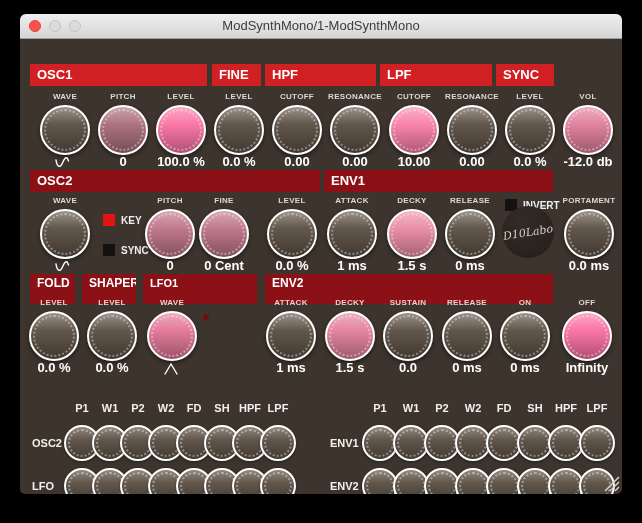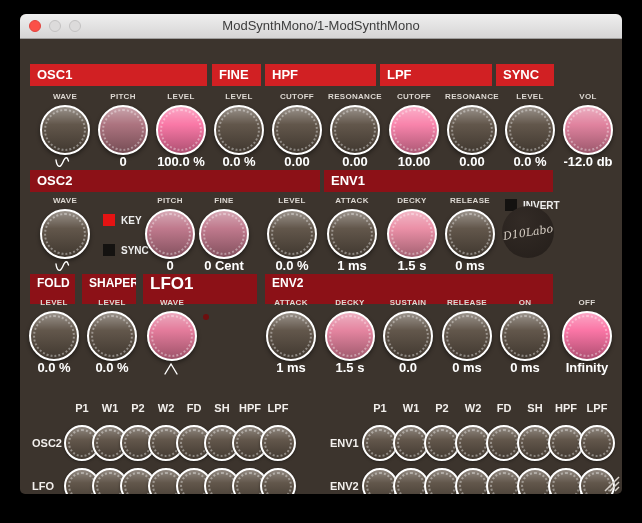--- a/index.html
+++ b/index.html
@@ -163,24 +163,29 @@
     <div class="cell r2" style="left:422px">
       <div class="klabel">RELEASE</div>
       <div class="kbig" style="background-color: rgb(92, 80, 68);"></div>
       <div class="kvalue">0 ms</div>
     </div>
     <span class="cb" style="left: 485px; top: 161px; background-color: rgb(20, 18, 16);"></span>
     <span class="cblab" style="left:503px;top:162px">INVERT</span>
     <div class="logo">
       <span>D10Labo</span>
     </div>
+    <div class="cell r2" style="left:541px">
+      <div class="klabel">PORTAMENT</div>
+      <div class="kbig" style="background-color: rgb(92, 80, 68);"></div>
+      <div class="kvalue">0.0 ms</div>
+    </div>
 
     <div class="hdr h19" style="left: 10px; width: 45px; font-size: 12px; background-color: rgb(140, 17, 23);">FOLD</div>
     <div class="hdr h19" style="left: 62px; width: 54px; font-size: 12px; background-color: rgb(140, 17, 23);">SHAPER</div>
-    <div class="hdr h19" style="left: 123px; width: 114px; font-size: 17px; background-color: rgb(140, 17, 23);">LFO1</div>
+    <div class="hdr h19" style="left: 123px; width: 114px; font-size: 11px; background-color: rgb(140, 17, 23);">LFO1</div>
     <div class="hdr h19" style="left: 245px; width: 288px; font-size: 12px; background-color: rgb(140, 17, 23);">ENV2</div>
 
     <div class="cell r3" style="left:6px">
       <div class="klabel">LEVEL</div>
       <div class="kbig" style="background-color: rgb(92, 80, 68);"></div>
       <div class="kvalue">0.0 %</div>
     </div>
     <div class="cell r3" style="left:64px">
       <div class="klabel">LEVEL</div>
       <div class="kbig" style="background-color: rgb(92, 80, 68);"></div>

